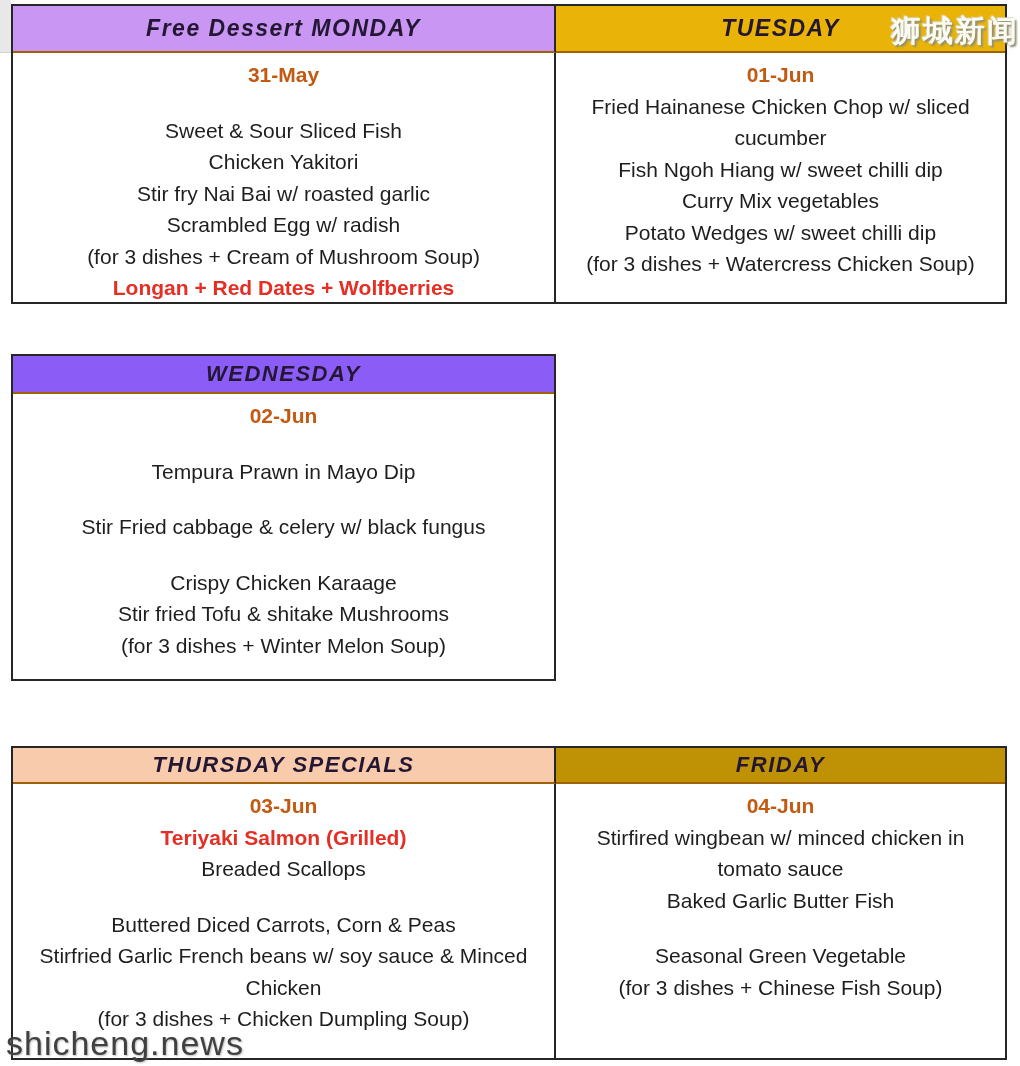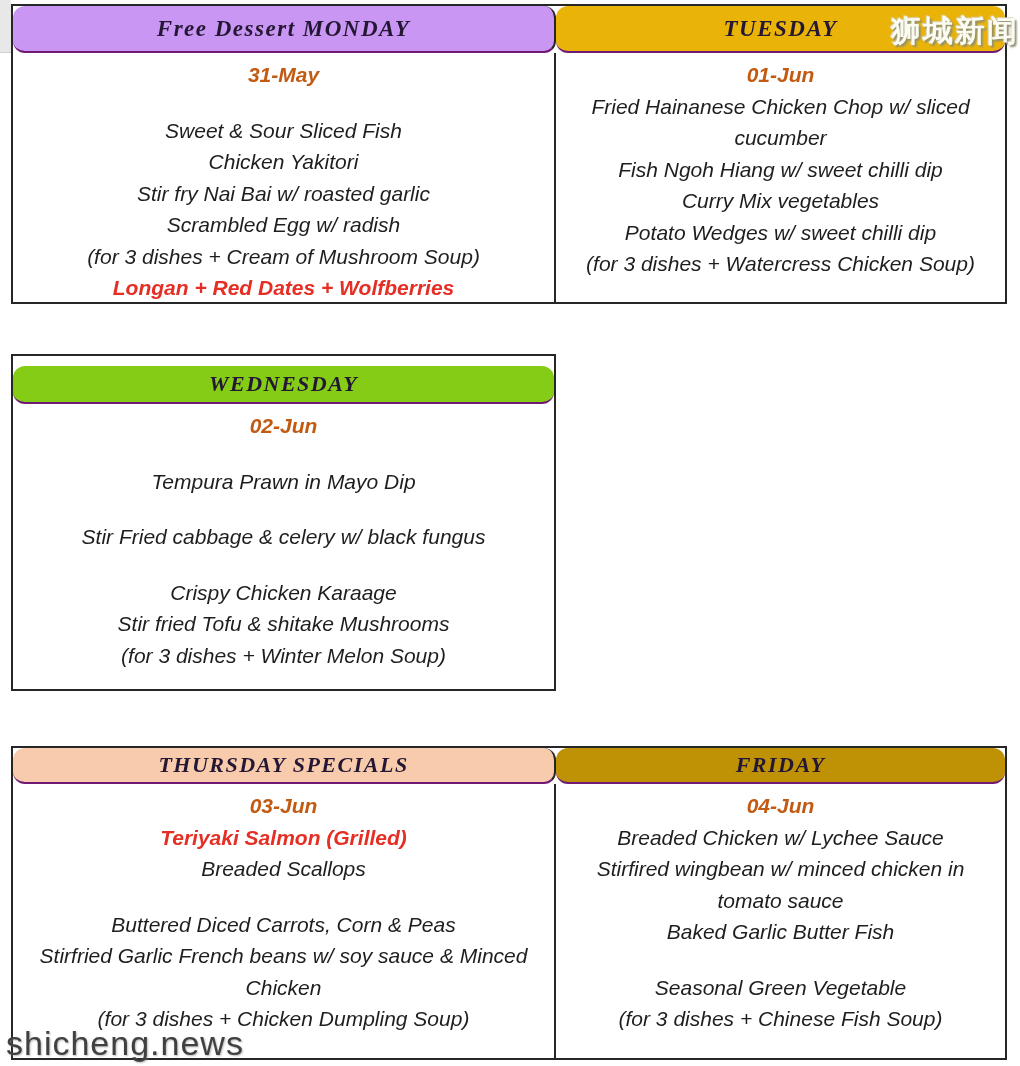--- a/index.html
+++ b/index.html
@@ -21,38 +21,37 @@
   .menu-table {
     position:absolute;
     border:2px solid #262626;
     background:#ffffff;
   }
   .t-week  { left:11px; top:4px;   width:996px; }
   .t-wed   { left:11px; top:354px; width:545px; }
   .t-thufr { left:11px; top:746px; width:996px; }
 
   .hdr-row { display:flex; }
-  .body-row { display:flex;font-style:italic; }
+  .body-row { display:flex; }
 
   .hdr-cell {
     display:flex; align-items:center; justify-content:center;
-    font-family:Liberation Serif, serif;
+    font-family:Liberation Sans, sans-serif;
     font-weight:bold; font-style:italic;
     font-size:23px; letter-spacing:1.5px;
     color:#231733;
-    border-bottom:2px solid #701a75;
-    border-radius:12px;
+    border-bottom:2px solid #a16207;
   }
   .t-week  .hdr-cell { height:47px; }
   .t-wed   .hdr-cell { height:38px; font-size:22px; }
   .t-thufr .hdr-cell { height:36px; font-size:22px; }
 
   .bg-mon { background:#c996f3; }
   .bg-tue { background:#eab308;text-align:right; }
-  .bg-wed { background:#84cc16;margin-top:10px; }
+  .bg-wed { background:#8b5cf6; }
   .bg-thu { background:#f8cbad; }
   .bg-fri { background:#bf9206; }
 
   .col-left  { width:543px; border-right:2px solid #262626; }
   .col-right { flex:1; }
   .col-full  { width:100%; }
 
   .menu-cell {
     padding:6px 18px 0 18px;
     text-align:center;
@@ -149,21 +148,20 @@
         <div class="line date-line">03-Jun</div>
         <div class="line red-line">Teriyaki Salmon (Grilled)</div>
         <div class="line">Breaded Scallops</div>
         <div class="spacer"></div>
         <div class="line">Buttered Diced Carrots, Corn &amp; Peas</div>
         <div class="line">Stirfried Garlic French beans w/ soy sauce &amp; Minced Chicken</div>
         <div class="line">(for 3 dishes + Chicken Dumpling Soup)</div>
       </div>
       <div class="menu-cell col-right">
         <div class="line date-line">04-Jun</div>
-        <div class="line">Breaded Chicken w/ Lychee Sauce</div>
         <div class="line">Stirfired wingbean w/ minced chicken in tomato sauce</div>
         <div class="line">Baked Garlic Butter Fish</div>
         <div class="spacer"></div>
         <div class="line">Seasonal Green Vegetable</div>
         <div class="line">(for 3 dishes + Chinese Fish Soup)</div>
       </div>
     </div>
   </div>
 
   <div class="wm-cjk">狮城新闻</div>

